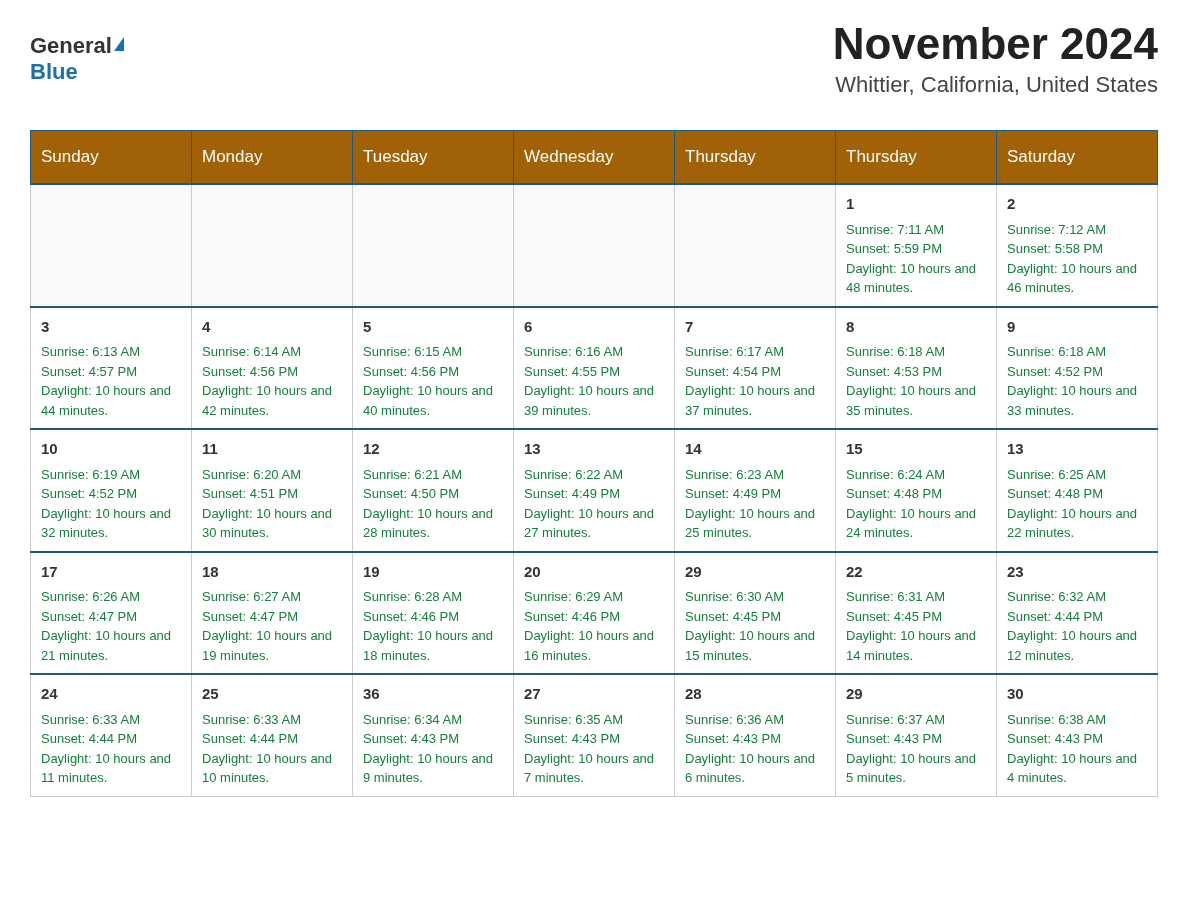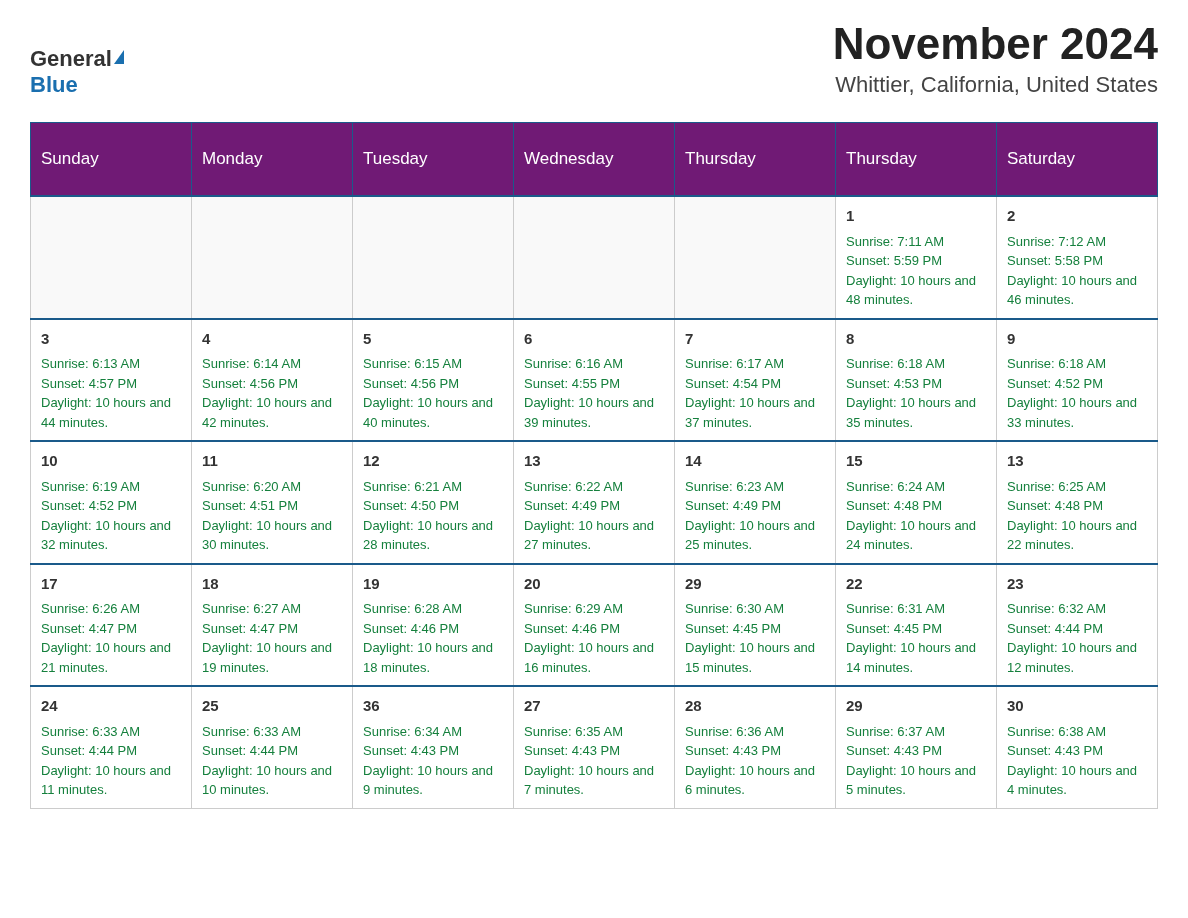--- a/index.html
+++ b/index.html
@@ -6,22 +6,22 @@
     body {
       font-family: Arial, sans-serif;
       background: #fff;
       width: 1188px;
       min-height: 918px;
       padding: 20px 30px;
     }
     .header-area {
       display: flex;
       justify-content: space-between;
-      align-items: flex-end;
-      margin-bottom: 24px;
+      align-items: center;
+      margin-bottom: 32px;
     }
     .logo {
       display: flex;
       flex-direction: column;
       align-items: flex-start;
     }
     .logo-general {
       font-size: 22px;
       font-weight: bold;
       color: #333;
@@ -59,25 +59,25 @@
       font-size: 22px;
       color: #444;
       margin-top: 4px;
     }
     .calendar {
       width: 100%;
       border-collapse: collapse;
       border: 1.5px solid #aaa;
     }
     .calendar th {
-      background-color: #701a75;
+      background-color: #a16207;
       color: #fff;
       font-size: 17px;
       font-weight: normal;
-      padding: 26px 10px;
+      padding: 16px 10px;
       text-align: left;
       border: 1px solid #1a5a8a;
       margin-left: 14px;
     }
     .calendar td {
       vertical-align: top;
       padding: 8px 10px;
       border: 1px solid #ccc;
       width: 14.28%;
       min-height: 110px;

